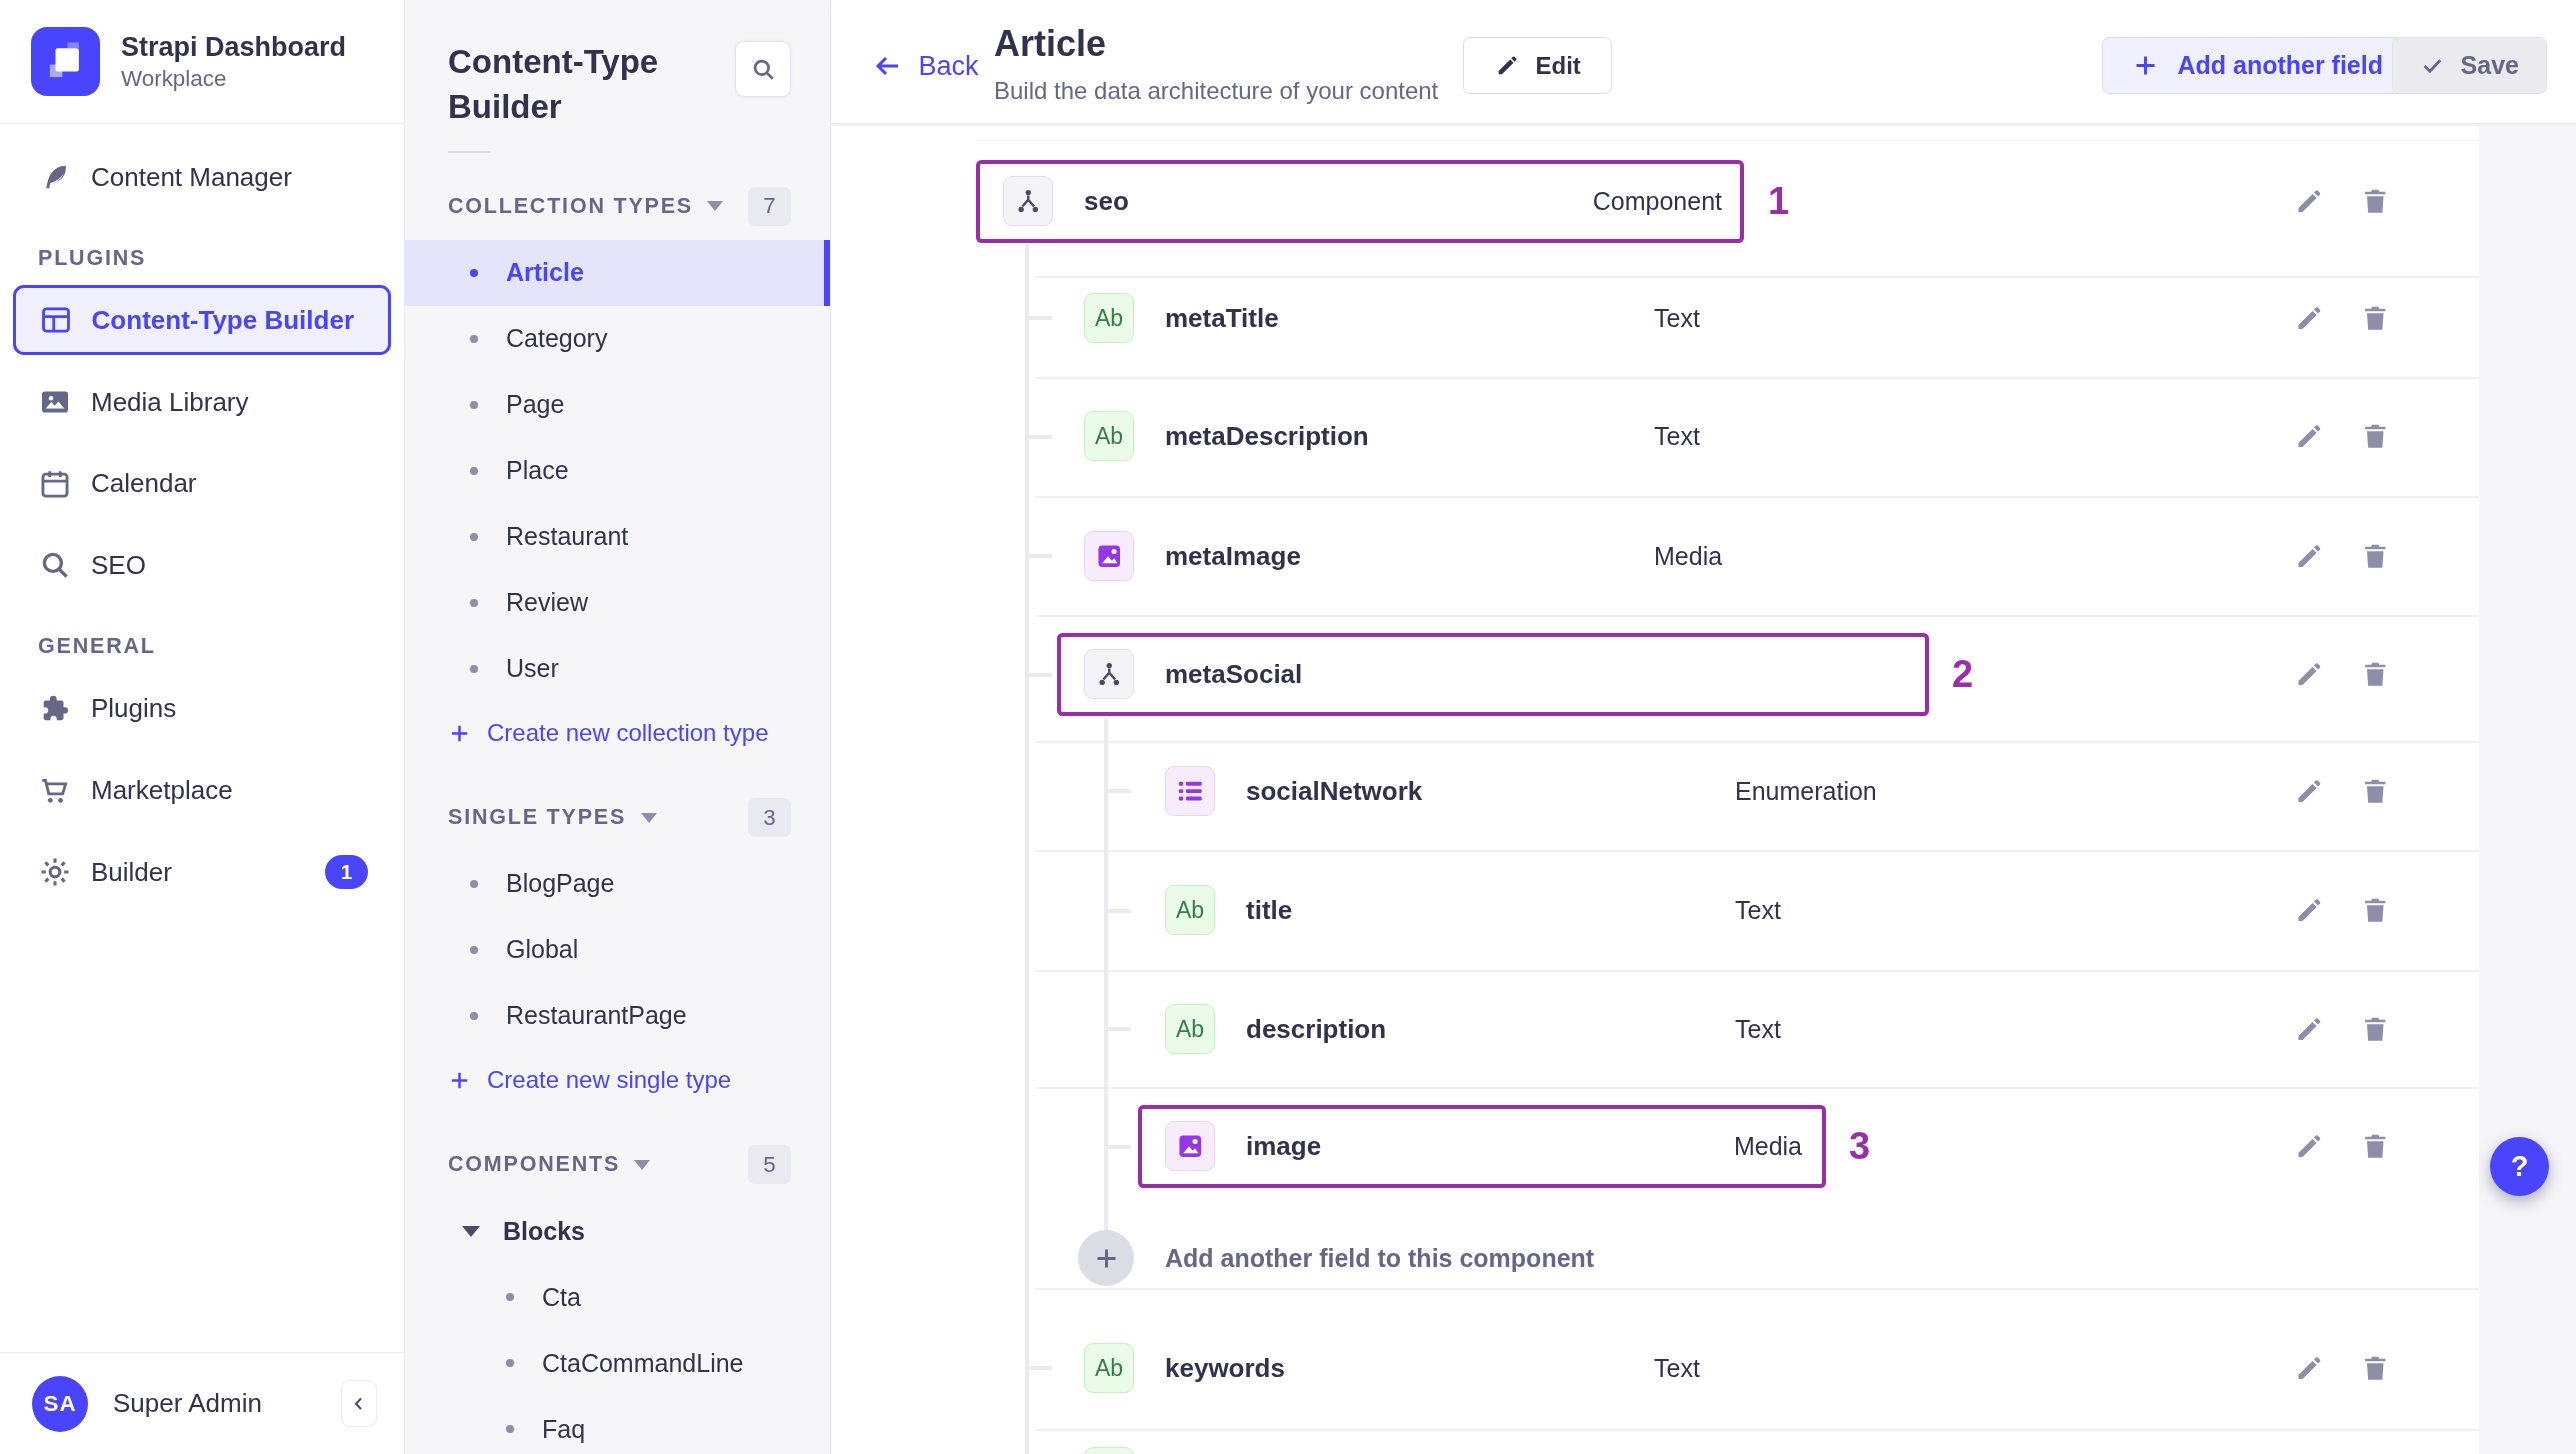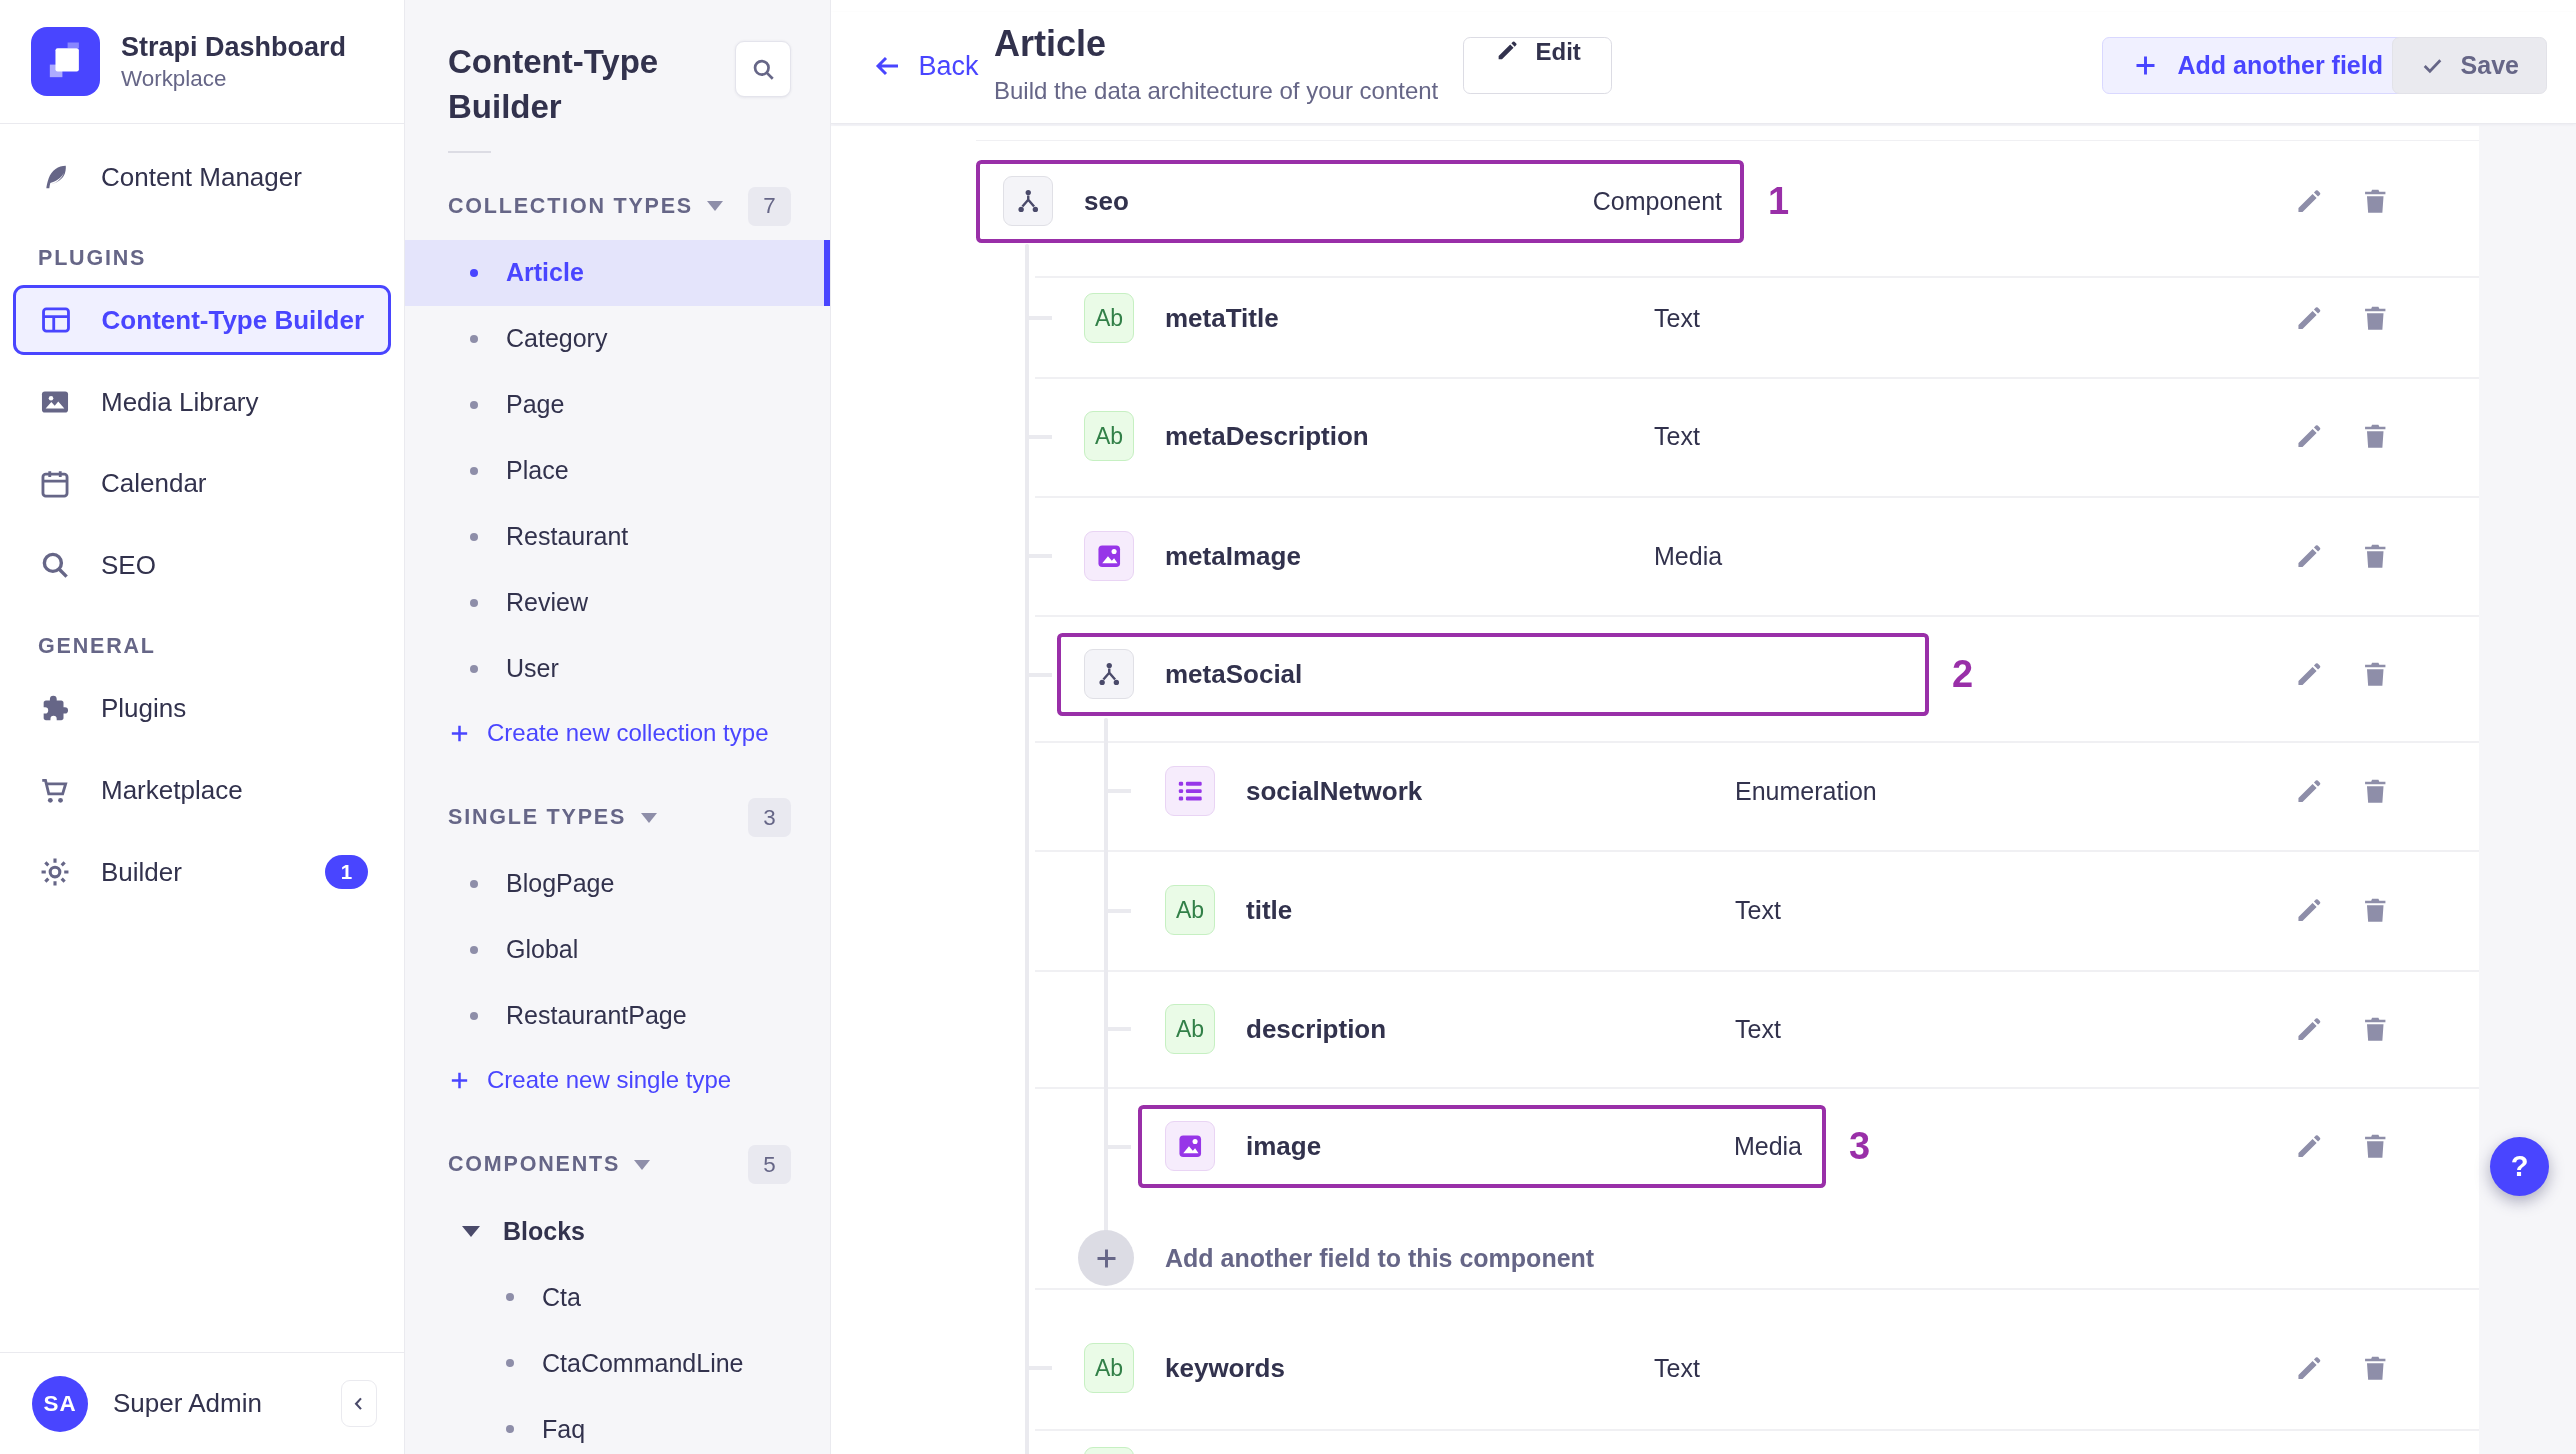--- a/index.html
+++ b/index.html
@@ -9,21 +9,21 @@
   .ico svg{width:100%;height:100%;display:block}
 
   
   #sidebar{position:absolute;left:0;top:0;width:405px;height:1454px;background:#fff;border-right:1.8px solid #eaeaef;z-index:10}
   .brand{display:flex;align-items:center;gap:21.5px;padding:27px 30.5px;border-bottom:0.9px solid #eaeaef}
   .logo{width:69px;height:69px;border-radius:16px;background:#4945ff;flex:0 0 69px;display:flex;align-items:center;justify-content:center}
   .logo svg{width:52px;height:52px}
   .brand-name{font-size:27px;font-weight:700;color:#32324d;line-height:34px}
   .brand-sub{font-size:22.4px;color:#666687;line-height:29px}
   .side-nav{padding-top:18px}
-  .nav-item{display:flex;align-items:center;gap:29px;height:70px;padding-left:38px;font-size:26px;color:#32324d;margin-bottom:11.7px;cursor:pointer}
+  .nav-item{display:flex;align-items:center;gap:19px;height:70px;padding-left:38px;font-size:26px;color:#32324d;margin-bottom:11.7px;cursor:pointer}
   .nav-item .nico{width:34px;height:34px;flex:0 0 34px;color:#666687}
   .nav-item.active{margin-left:12.6px;margin-right:12.6px;height:70px;border:3.6px solid #4945ff;border-radius:10.8px;background:#f0f0ff;padding-left:23px;color:#4945ff;font-weight:600}
   .nav-item.active .nico{color:#4945ff}
   .nav-sec{margin:34px 0 14.4px;padding-left:38px;font-size:21.5px;font-weight:700;letter-spacing:1.8px;color:#666687}
   .nav-badge{margin-left:auto;margin-right:36px;background:#4945ff;color:#fff;font-size:20.6px;font-weight:700;min-width:43px;height:34px;border-radius:17px;display:flex;align-items:center;justify-content:center;padding:0 7.2px}
   .side-foot{position:absolute;left:0;right:0;bottom:0;height:102px;border-top:0.9px solid #eaeaef;display:flex;align-items:center;padding:0 27px 0 32px;gap:25px;background:#fff}
   .avatar{width:56px;height:56px;border-radius:50%;background:#4945ff;color:#fff;font-weight:700;font-size:22.4px;display:flex;align-items:center;justify-content:center;letter-spacing:0.9px}
   .user-name{font-size:26px;color:#32324d}
   .collapse-btn{margin-left:auto;width:36px;height:47px;border:1.8px solid #eaeaef;border-radius:9px;background:#fff;color:#4a4a6a;display:flex;align-items:center;justify-content:center}
   .collapse-btn svg{width:21.5px;height:21.5px}
@@ -50,21 +50,21 @@
   .group-head{display:flex;align-items:center;height:66px;padding-left:57px;font-size:25px;font-weight:600;color:#32324d;cursor:pointer}
   .group-caret{width:0;height:0;border-left:9px solid transparent;border-right:9px solid transparent;border-top:11.7px solid #4a4a6a;margin-right:23px}
 
   
   #main{position:absolute;left:831px;top:12px;width:1745px;height:1218px;background:#f6f6f9}
   #main-header{position:absolute;left:0;top:0;width:100%;height:112px;background:#fff;border-bottom:1.8px solid #eaeaef;z-index:6;box-shadow:0 0.9px 3.6px rgba(33,33,82,.06)}
   .back{display:flex;position:absolute;left:41px;top:38px;gap:14.4px;color:#4945ff;font-size:27px;align-items:center;text-decoration:none;cursor:pointer}
   .back .ico{width:32px;height:32px}
   .pg-title{position:absolute;left:163px;top:10.8px;font-size:36px;font-weight:700;color:#32324d}
   .pg-sub{position:absolute;left:163px;top:65px;font-size:24px;color:#666687}
-  .edit-btn{position:absolute;left:632px;top:25px;height:57px;padding:0 30.5px;background:#fff;border:1.8px solid #dcdce4;border-radius:7.2px;display:flex;gap:16px;font-size:24px;font-weight:600;color:#32324d}
+  .edit-btn{position:absolute;left:632px;top:25px;height:57px;padding:0 30.5px;background:#fff;border:1.8px solid #dcdce4;border-radius:7.2px;display:flex;align-items:center;gap:16px;font-size:24px;font-weight:600;color:#32324d}
   .edit-btn .ico{width:25px;height:25px;color:#32324d}
   .add-btn{position:absolute;right:163px;top:25px;height:57px;padding:0 29px;background:#f0f0ff;border:1.8px solid #d9d8ff;border-radius:7.2px;display:flex;align-items:center;gap:18px;font-size:25px;font-weight:700;color:#4945ff}
   .add-btn .ico{width:27px;height:27px;color:#4945ff}
   .save-btn{position:absolute;right:29px;top:25px;height:57px;padding:0 27px;background:#eaeaef;border:1.8px solid #e2e2e8;border-radius:7.2px;display:flex;align-items:center;gap:16px;font-size:25px;font-weight:700;color:#666687}
   .save-btn .ico{width:25px;height:25px;color:#666687}
   #fields{position:absolute;left:0;top:114px;width:1648px;height:1340px;background:#fff;overflow:hidden}
   #gutter{position:absolute;left:1648px;top:114px;width:97px;height:1340px;background:#f6f6f9}
   .help-btn{position:absolute;right:27px;bottom:34px;width:59px;height:59px;border-radius:50%;background:#4945ff;color:#fff;font-size:29px;font-weight:700;border:none;display:flex;align-items:center;justify-content:center;box-shadow:0 5.4px 14.4px rgba(33,33,82,.35);z-index:8}
 
   

